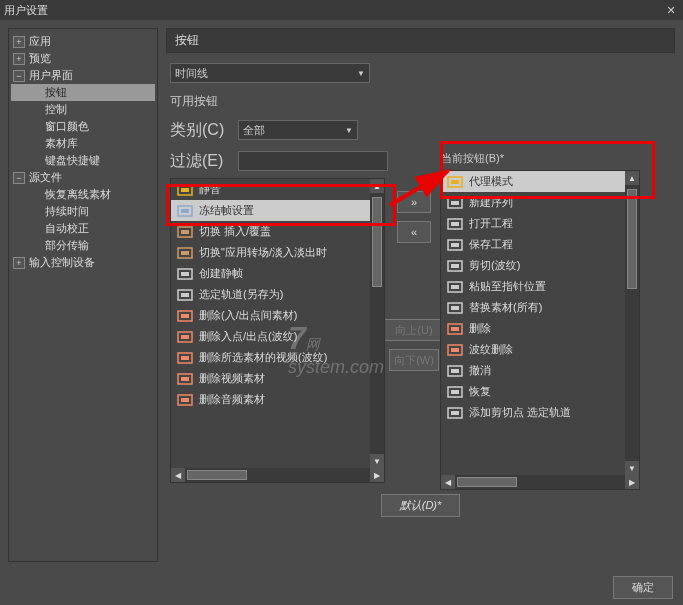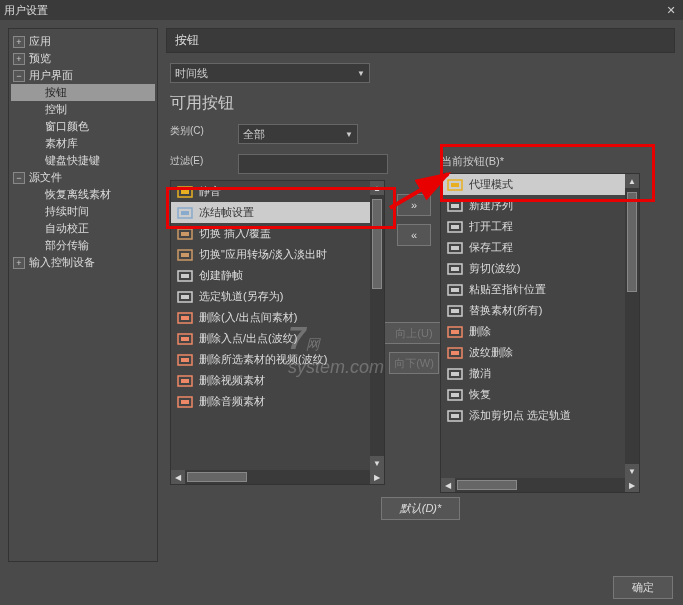--- a/index.html
+++ b/index.html
@@ -11,21 +11,21 @@
 .content { flex: 1; padding: 8px; display: flex; gap: 8px; position: relative; }
 .sidebar { width: 150px; background: #4a4a4a; border: 1px solid #333; padding: 4px 2px; }
 .tree-item { display: flex; align-items: center; padding: 1px 2px; cursor: pointer; color: #ddd; font-size: 11px; white-space: nowrap; }
 .tree-item.child { padding-left: 34px; }
 .tree-item.selected { background: #999; color: #222; }
 .expander { width: 12px; height: 12px; border: 1px solid #888; display: inline-flex; align-items: center; justify-content: center; font-size: 9px; margin-right: 4px; background: #555; color: #ccc; }
 .main { flex: 1; display: flex; flex-direction: column; }
 .section-header { background: #3a3a3a; padding: 3px 8px; font-size: 12px; color: #ddd; border: 1px solid #333; }
 .main-body { flex: 1; padding: 10px 4px; position: relative; }
 .form-row { display: flex; align-items: flex-start; margin-bottom: 10px; gap: 8px; }
-.form-label { width: 60px; font-size: 10px; color: #ccc; }
+.form-label { width: 60px; font-size: 16px; color: #ccc; }
 .dropdown { background: #3a3a3a; border: 1px solid #666; padding: 2px 4px; display: flex; align-items: center; color: #ccc; font-size: 11px; min-width: 120px; height: 20px; }
 .dropdown-arrow { margin-left: auto; font-size: 8px; }
 .text-input { background: #3a3a3a; border: 1px solid #666; padding: 2px 4px; color: #ccc; font-size: 11px; height: 20px; width: 150px; }
 .panels { display: flex; gap: 6px; margin-top: 4px; position: relative; }
 .listbox { width: 215px; height: 305px; background: #444; border: 1px solid #333; overflow: hidden; display: flex; flex-direction: column; position: relative; }
 .listbox-inner { flex: 1; overflow: hidden; }
 .list-item { display: flex; align-items: center; padding: 3px 6px; gap: 6px; font-size: 11px; color: #ddd; cursor: pointer; white-space: nowrap; }
 .list-item.selected { background: #ccc; color: #333; }
 .item-icon { width: 16px; height: 14px; flex-shrink: 0; display: inline-flex; align-items: center; justify-content: center; }
 .scrollbar-h { height: 14px; background: #3a3a3a; display: flex; align-items: center; }
@@ -113,21 +113,21 @@
       <div class="main-body">
 
         <div class="form-row">
           <div class="dropdown" style="width:200px">
             <span>时间线</span>
             <span class="dropdown-arrow">▼</span>
           </div>
         </div>
 
         <div class="form-row">
-          <span style="font-size:16px;color:#ccc">可用按钮</span>
+          <span style="font-size:12px;color:#ccc">可用按钮</span>
         </div>
 
         <div class="form-row">
           <span class="form-label">类别(C)</span>
           <div class="dropdown">
             <span>全部</span>
             <span class="dropdown-arrow">▼</span>
           </div>
         </div>
 

